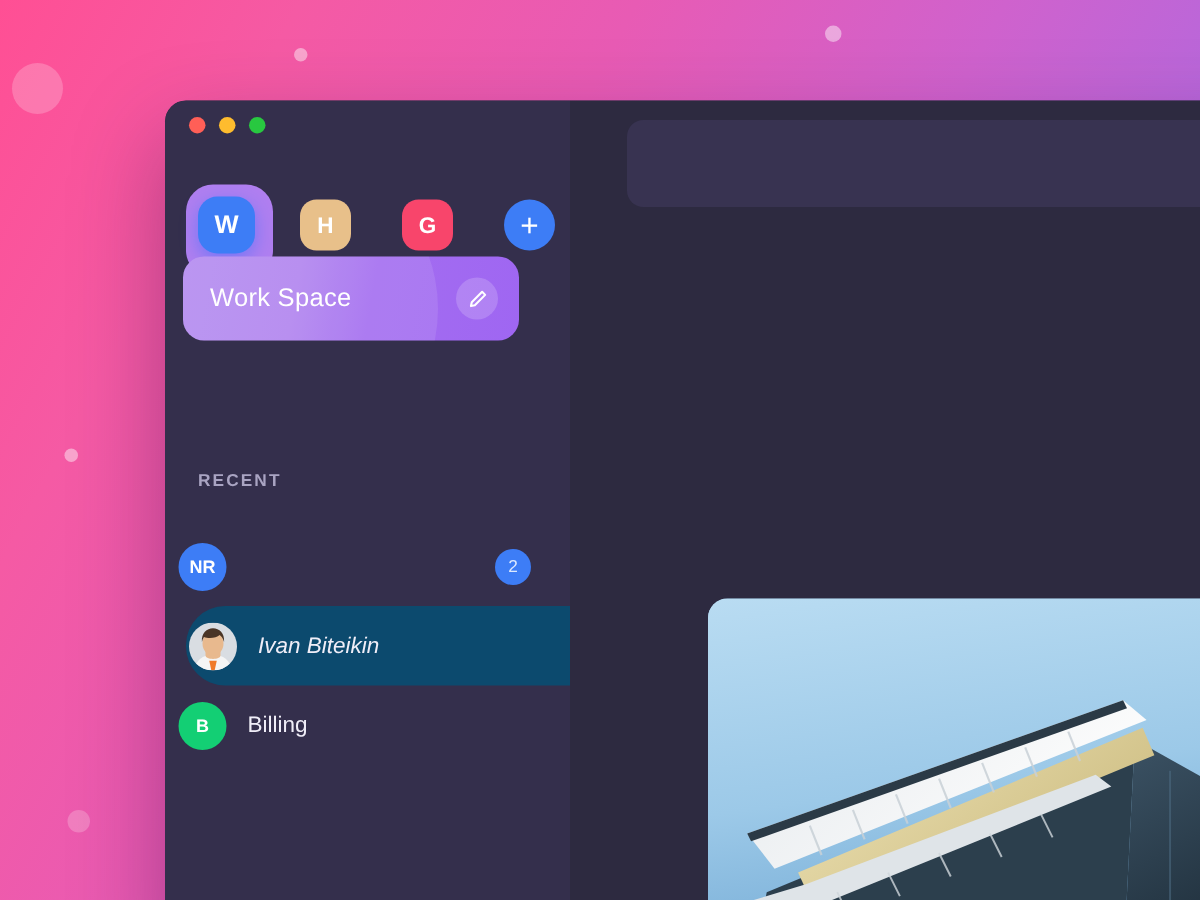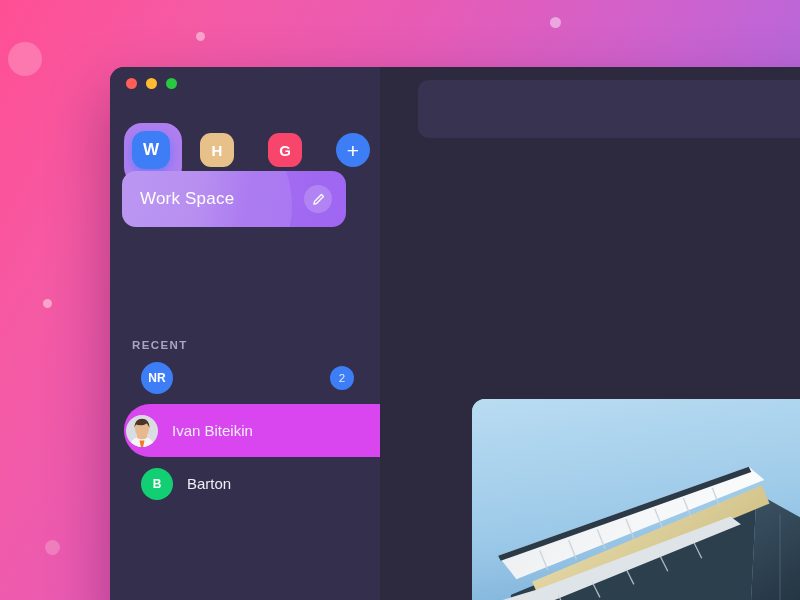--- a/index.html
+++ b/index.html
@@ -72,31 +72,31 @@
   #workspace-name {
     position:relative; margin-left:18px; color:#fff; font-size:17px; letter-spacing:.2px;
   }
   #workspace-edit-button {
     position:absolute; right:14px; top:14px; width:28px; height:28px; border-radius:50%;
     background:rgba(255,255,255,.18); display:flex; align-items:center; justify-content:center;
   }
 
   
   #recent-label {
-    position:absolute; left:22px; top:272px;
+    position:absolute; left:22px; top:248px;
     color:#a9a4c2; font-size:11.5px; letter-spacing:1.4px; font-weight:bold;
   }
   #recent-list { position:absolute; left:0; top:284px; width:270px; }
   .recent-item {
     position:relative; height:53px; display:flex; align-items:center;
-    padding-left:31px;
+    padding-left:9px;
   }
   .recent-item.active {
-    background:#d946ef; border-radius:26px 0 0 26px;
-    margin-left:14px; padding-left:2px; width:270px;
+    background:#0c4a6e; border-radius:26px 0 0 26px;
+    margin-left:14px; padding-left:2px; width:270px;font-style:italic;
   }
   .avatar {
     width:32px; height:32px; border-radius:50%; flex:none;
     display:flex; align-items:center; justify-content:center;
     color:#fff; font-size:12px; font-weight:bold; overflow:hidden;
     position:relative;
   }
   .avatar svg { display:block; width:32px; height:32px; }
   .recent-name { margin-left:14px; color:#f0eef8; font-size:15px; }
   .recent-badge {
@@ -174,21 +174,21 @@
                 <path d="M11 22c0 3 10 3 10 0v-5H11z" fill="#e8b98e"></path>
                 <ellipse cx="16" cy="14" rx="7" ry="8" fill="#e8b98e"></ellipse>
                 <path d="M8.6 13c-.4-6 3.2-9.2 7.4-9.2S23.8 7 23.4 13c-.9-2.6-2-4-3-4.6-2 1.9-7.3 2.6-10.4 1.2-.6.9-1.1 2.1-1.4 3.4z" fill="#4a3526"></path>
                 <path d="M13.5 25.5h5l-1.4 6.5h-2.2z" fill="#f07a2a"></path>
               </svg>
             </div>
             <div class="recent-name">Ivan Biteikin</div>
           </div>
           <div class="recent-item">
             <div class="avatar" style="background: rgb(19, 207, 116);">B</div>
-            <div class="recent-name">Barton</div>
+            <div class="recent-name">Billing</div>
           </div>
         </div>
     </div>
 
     <div id="main-panel">
 
       <div id="main-header-bar">
         
       </div>
 

